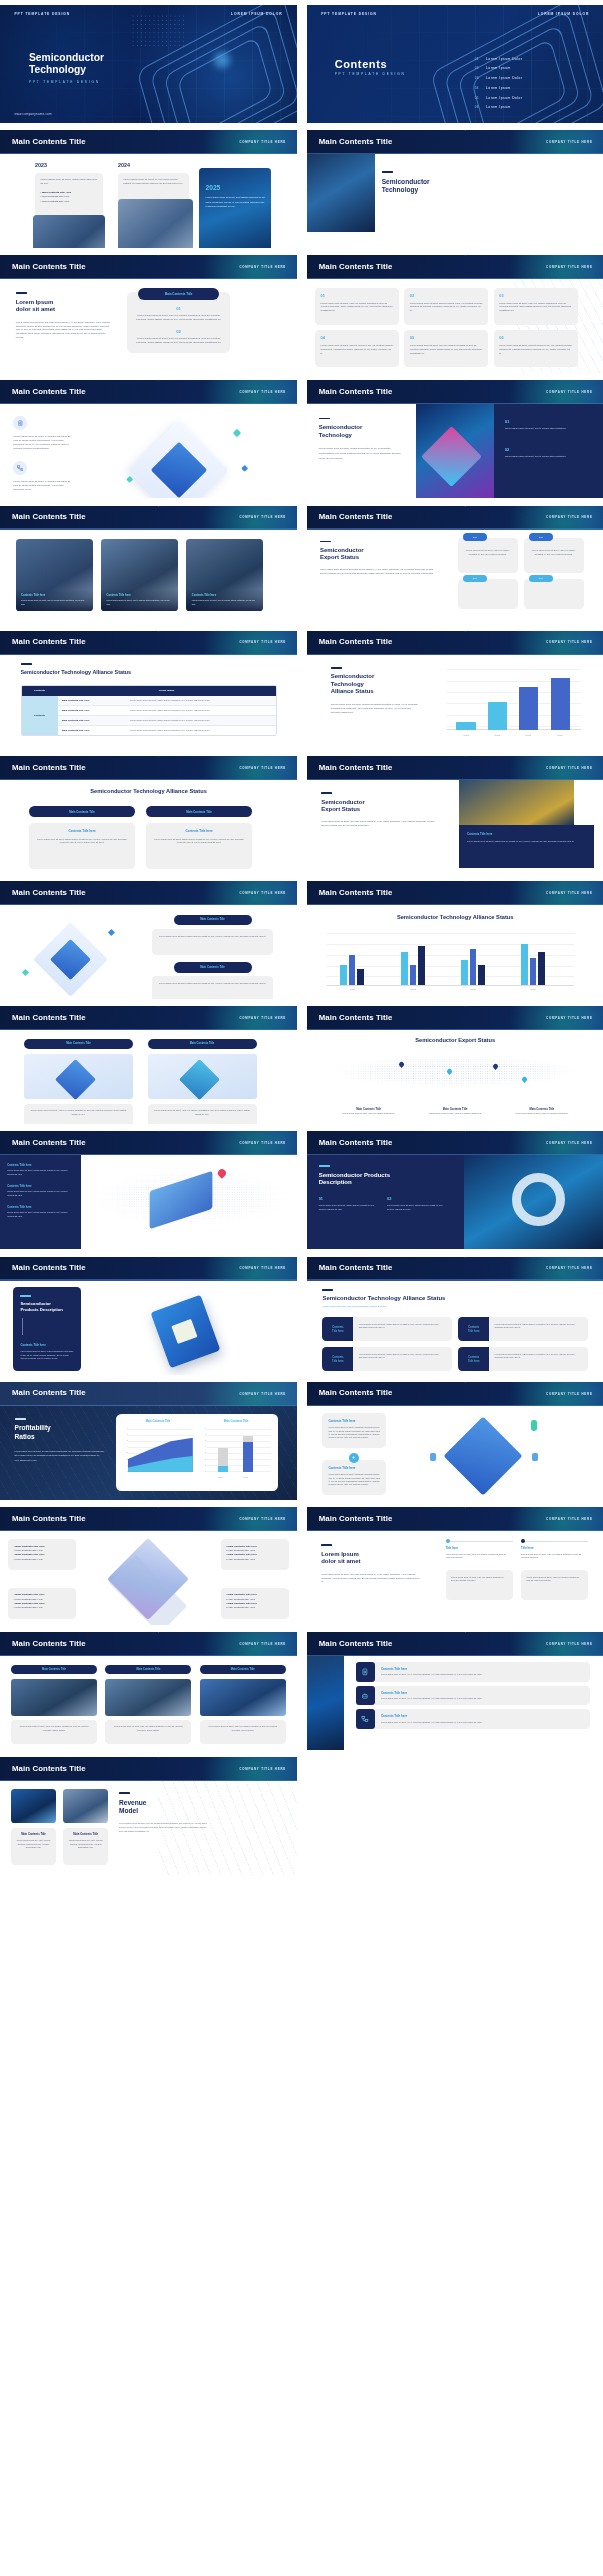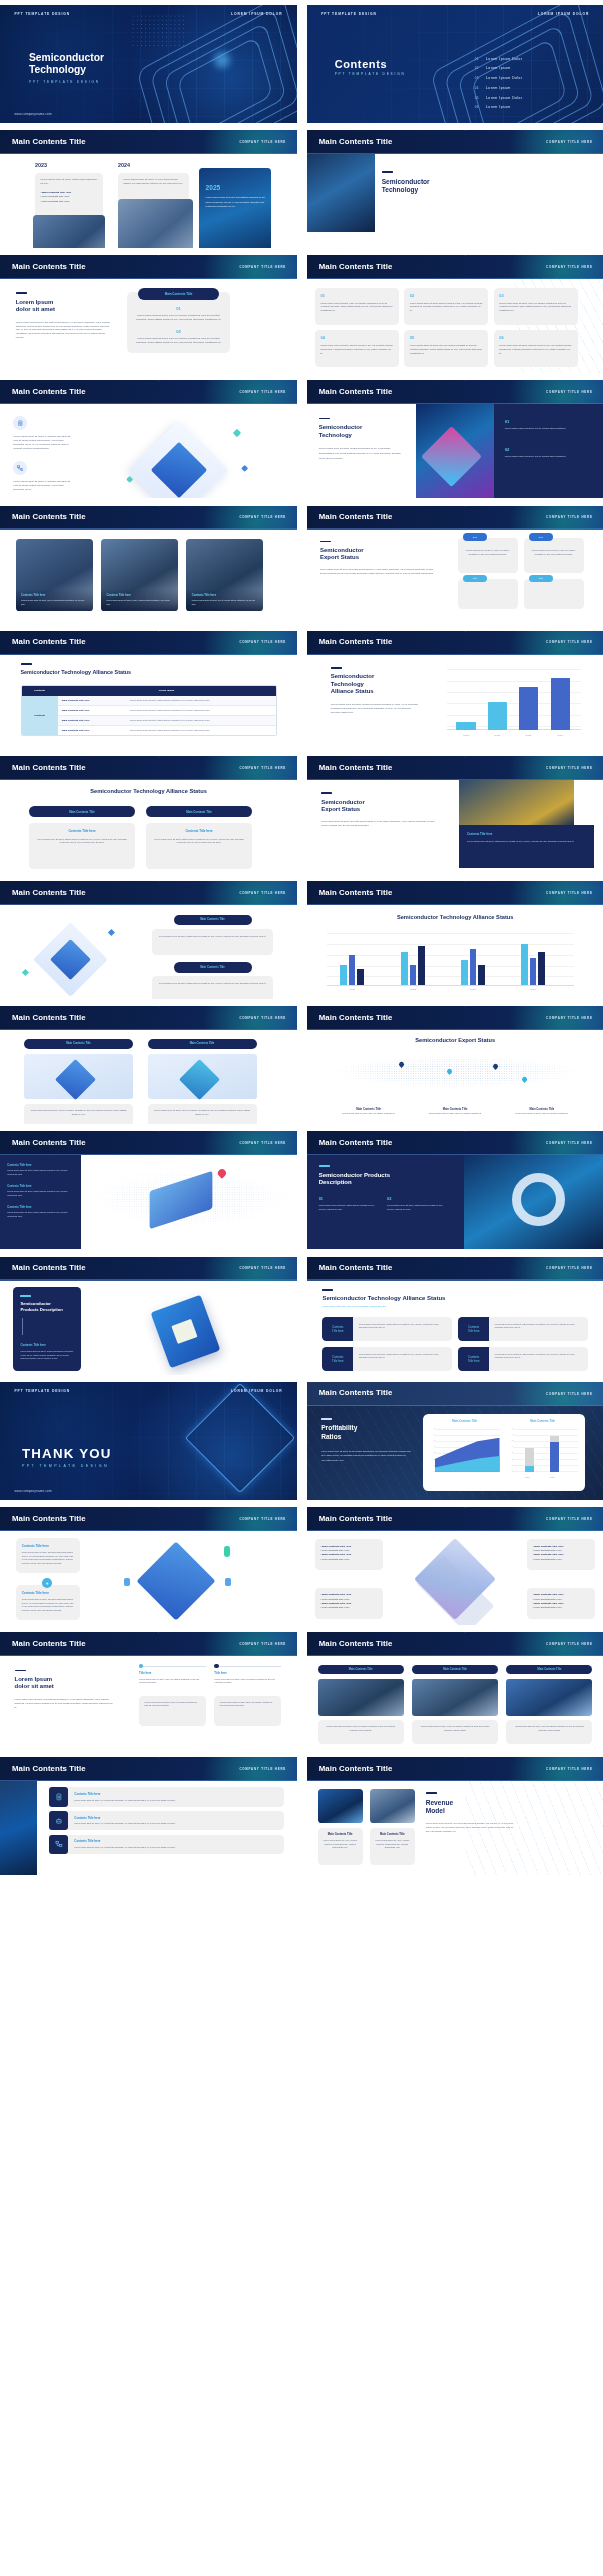--- a/index.html
+++ b/index.html
@@ -842,34 +842,20 @@
             <span style="font-size:2.8px;color:#5ec8f0;">Title here</span>
           </div>
           <div class="card" style="flex:1;border-radius:0 4.2px 4.2px 0;padding:6px 5.4px;height:24px;">
             <div class="p-txt" style="font-size:2.2px;">Lorem ipsum dolor sit amet, natum graeco feugait cu nec, meliore eligendi an eam, accusam persecuti eam ut.</div>
           </div>
         </div>
       </div>
     </div>
   </div>
 
-  <div class="slide">
-    <div class="darkbg"></div>
-    <div class="circuit" style="opacity:.4;"></div>
-    <div style="position:absolute;right:18px;top:17px;width:78px;height:78px;border:0.9px solid rgba(90,180,255,.8);transform:rotate(45deg);border-radius:3px;box-shadow:0 0 9.7px rgba(60,150,255,.45);"></div>
-    <div class="tiny-top">
-      <span>PPT TEMPLATE DESIGN</span>
-      <span>LOREM IPSUM DOLOR</span>
-    </div>
-    <div style="position:absolute;left:22px;top:64px;">
-      <div class="ty-title">THANK YOU</div>
-      <div class="ty-sub">PPT TEMPLATE DESIGN</div>
-    </div>
-    <div class="url-bot">www.companyname.com</div>
-  </div>
 
   <div class="slide">
     <div class="hdr" style="background:linear-gradient(100deg,#1d3560,#25457a);">
       <h2>Main Contents Title</h2>
       <div class="co">COMPANY TITLE HERE</div>
       <div class="hdr-line"></div>
     </div>
     <div class="body" style="background:linear-gradient(140deg,#16294f,#1c3a68 55%,#132445);">
       <div style="position:absolute;inset:0;opacity:.3;background-image:repeating-linear-gradient(60deg, rgba(150,200,255,.22) 0 0.6px, transparent 0.6px 9.7px);"></div>
       <div style="position:absolute;left:14.5px;top:12px;width:90px;">

